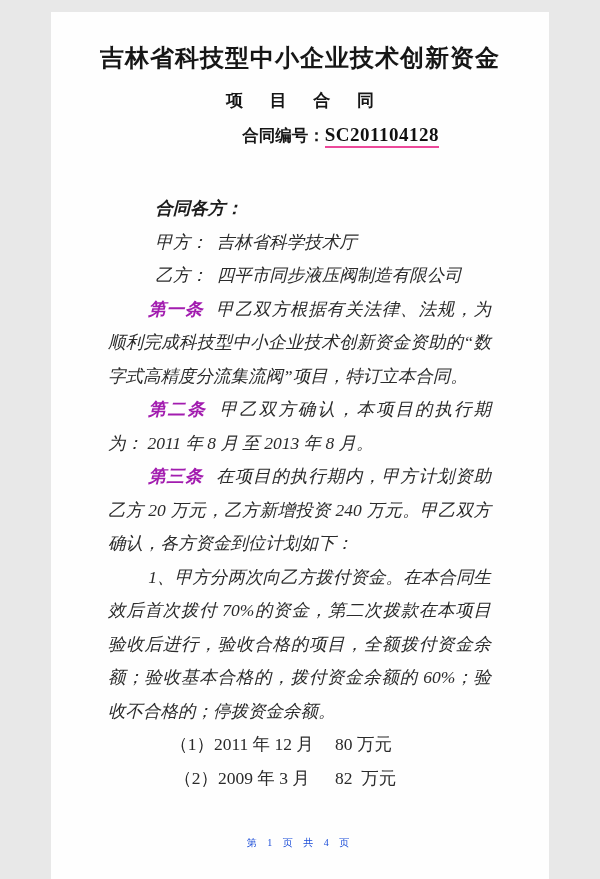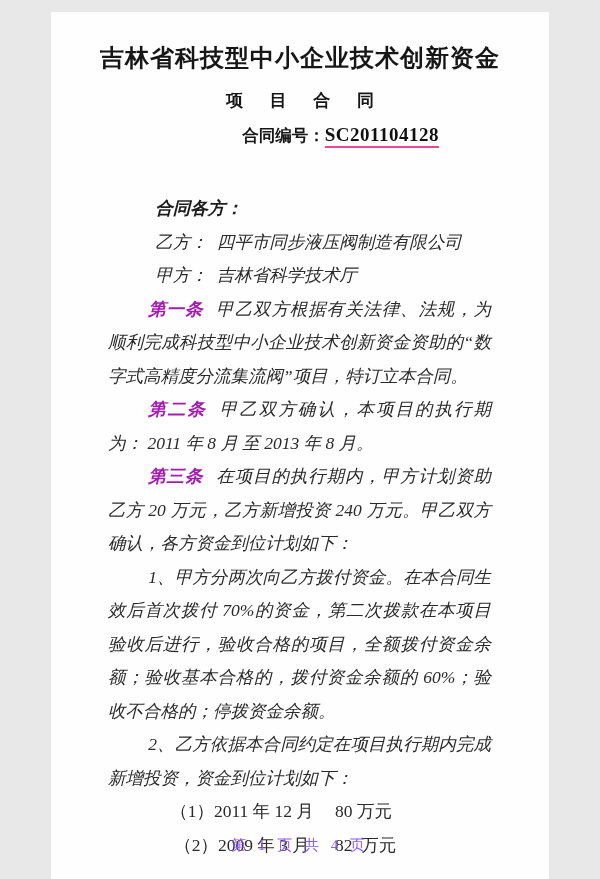--- a/index.html
+++ b/index.html
@@ -79,54 +79,53 @@
   }
   .sched-line { margin-left: 41px; line-height: 33.5px; }
   .sched-left { display: inline-block; width: 186px; text-align: center; }
   .sched-amount { white-space: pre; font-family: Liberation Serif, serif; }
   .footer {
     position: absolute;
     left: 0;
     right: 0;
     top: 824px;
     text-align: center;
-    font-size: 15px;
+    font-size: 10px;
     letter-spacing: 4px;
-    color: #8b5cf6;
+    color: #1d4ed8;
   }
 </style>
 </head>
 <body>
 
 <div class="page">
 
   <div class="title1">吉林省科技型中小企业技术创新资金</div>
   <div class="title2">项 目 合 同</div>
 
   <div class="contract-no-row">
     <span class="cn-label">合同编号：</span><span class="cn-value">SC201104128</span>
   </div>
 
   <div class="content">
 
     <p class="parties-heading">合同各方：</p>
 
+    <p class="party-line"><span class="party-label">甲方：</span><span>吉林省科学技术厅</span></p>
+
     <p class="party-line"><span class="party-label">乙方：</span><span>四平市同步液压阀制造有限公司</span></p>
-
-    <p class="party-line"><span class="party-label">甲方：</span><span>吉林省科学技术厅</span></p>
 
     <p class="article"><span class="art-label">第一条</span><span>甲乙双方根据有关法律、法规，为顺利完成科技型中小企业技术创新资金资助的“数字式高精度分流集流阀”项目，特订立本合同。</span></p>
 
     <p class="article"><span class="art-label">第二条</span><span>甲乙双方确认，本项目的执行期为： 2011 年 8 月 至 2013 年 8 月。</span></p>
 
     <p class="article"><span class="art-label">第三条</span><span>在项目的执行期内，甲方计划资助乙方 20 万元，乙方新增投资 240  万元。甲乙双方确认，各方资金到位计划如下：</span></p>
 
     <p class="clause">1、甲方分两次向乙方拨付资金。在本合同生效后首次拨付 70%的资金，第二次拨款在本项目验收后进行，验收合格的项目，全额拨付资金余额；验收基本合格的，拨付资金余额的 60%；验收不合格的；停拨资金余额。</p>
 
-    <p class="clause">2、乙方依据本合同约定在项目执行期内完成新增投资，资金到位计划如下：</p>
 
     <div class="sched-line">
       <span class="sched-left"><span>（1）</span><span>2011 年 12 月</span></span><span class="sched-amount">80 万元</span>
     </div>
 
     <div class="sched-line">
       <span class="sched-left"><span>（2）</span><span>2009 年 3 月</span></span><span class="sched-amount">82  万元</span>
     </div>
 
   </div>

